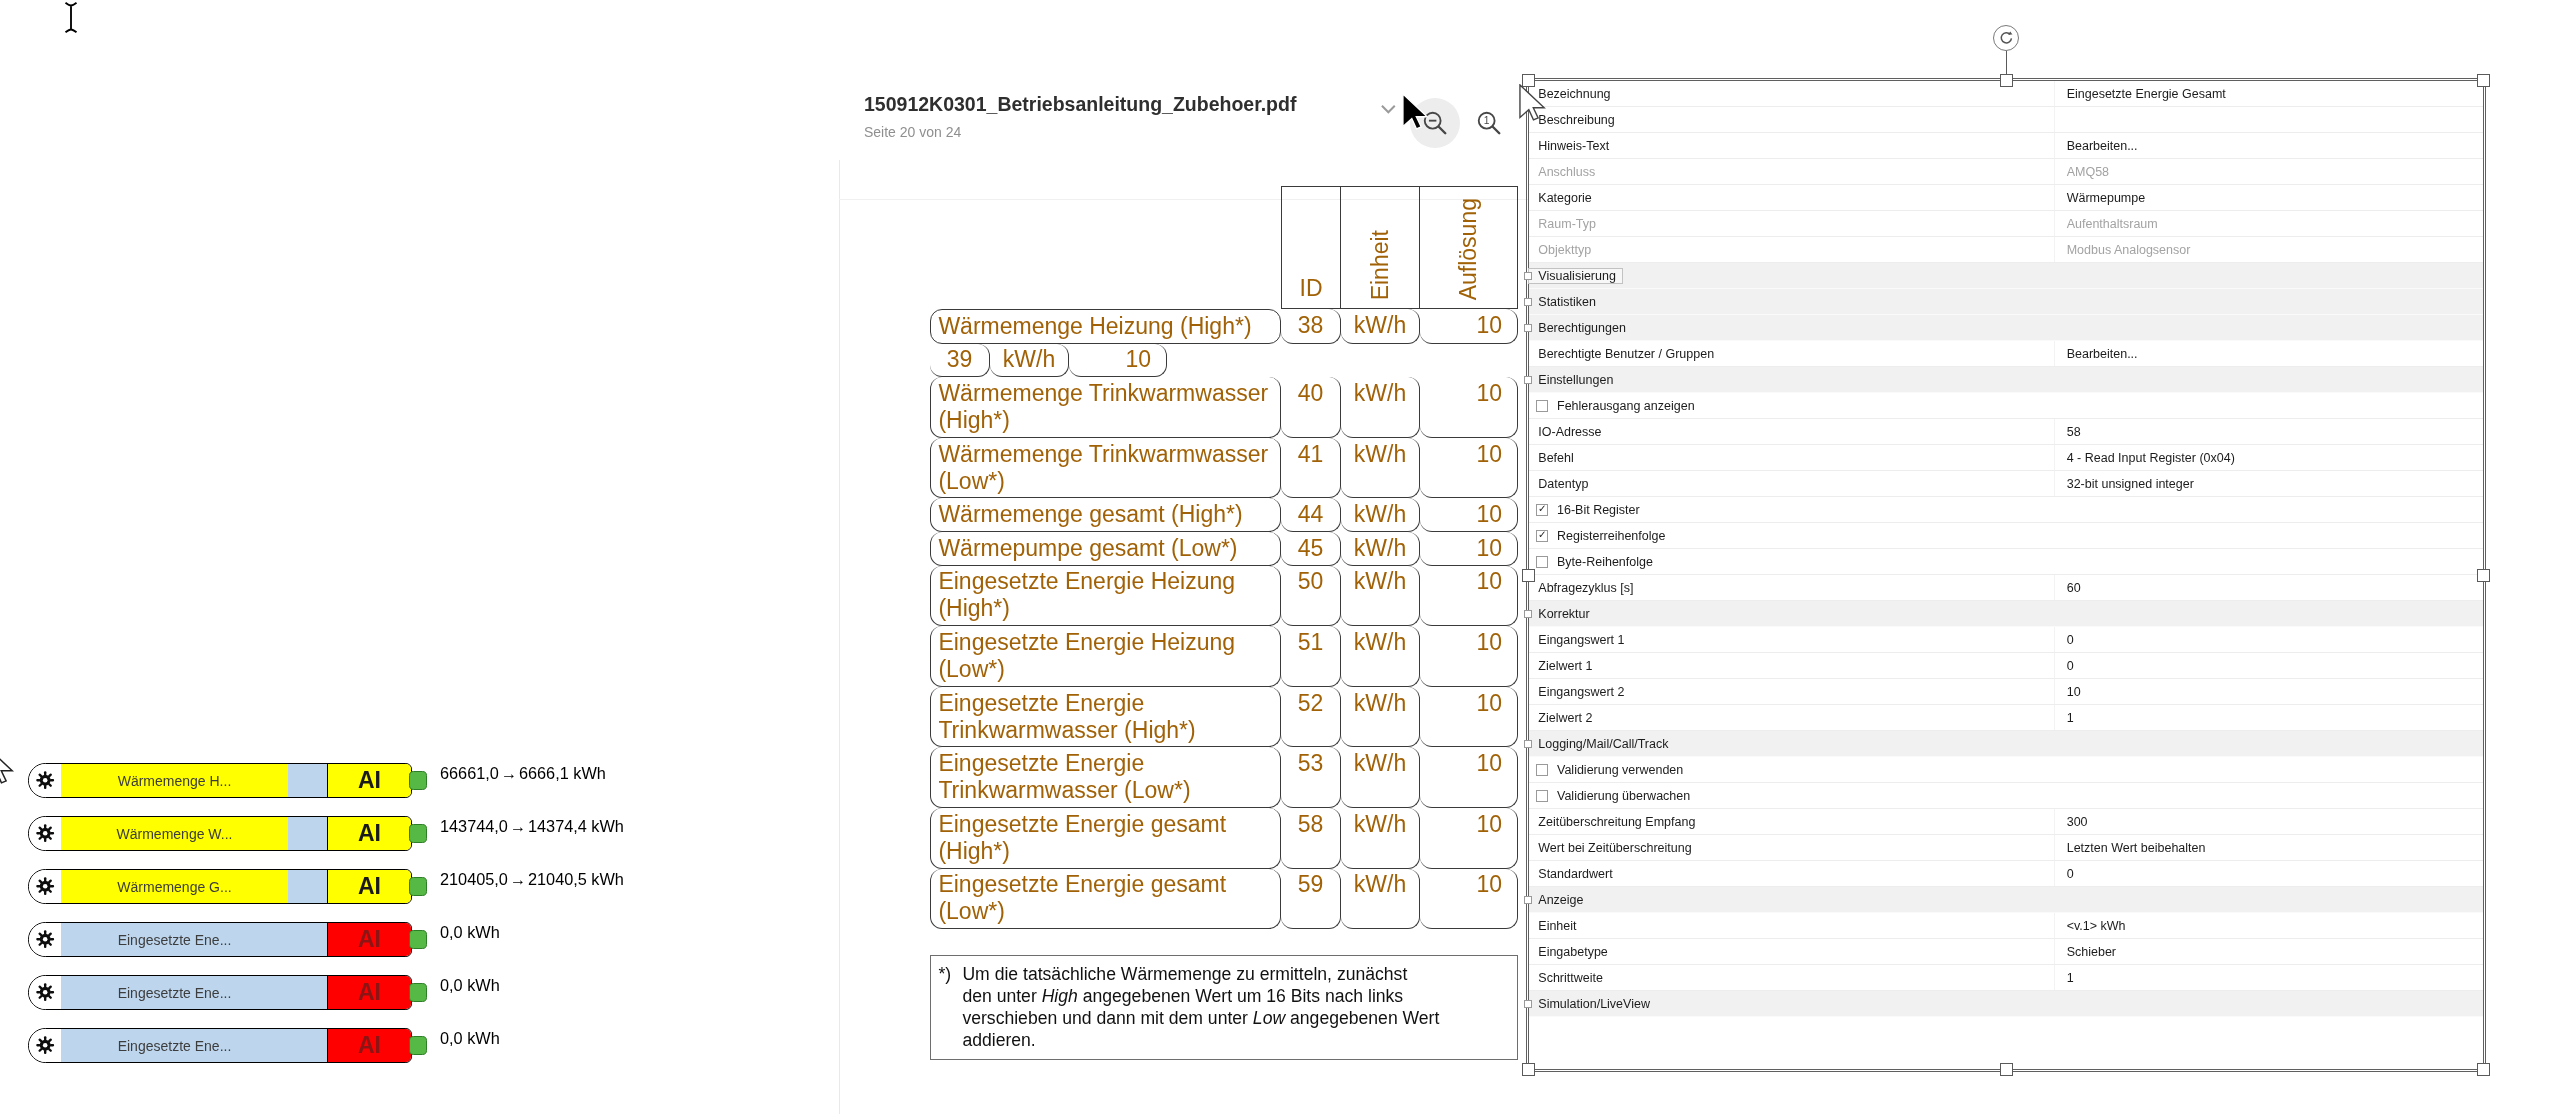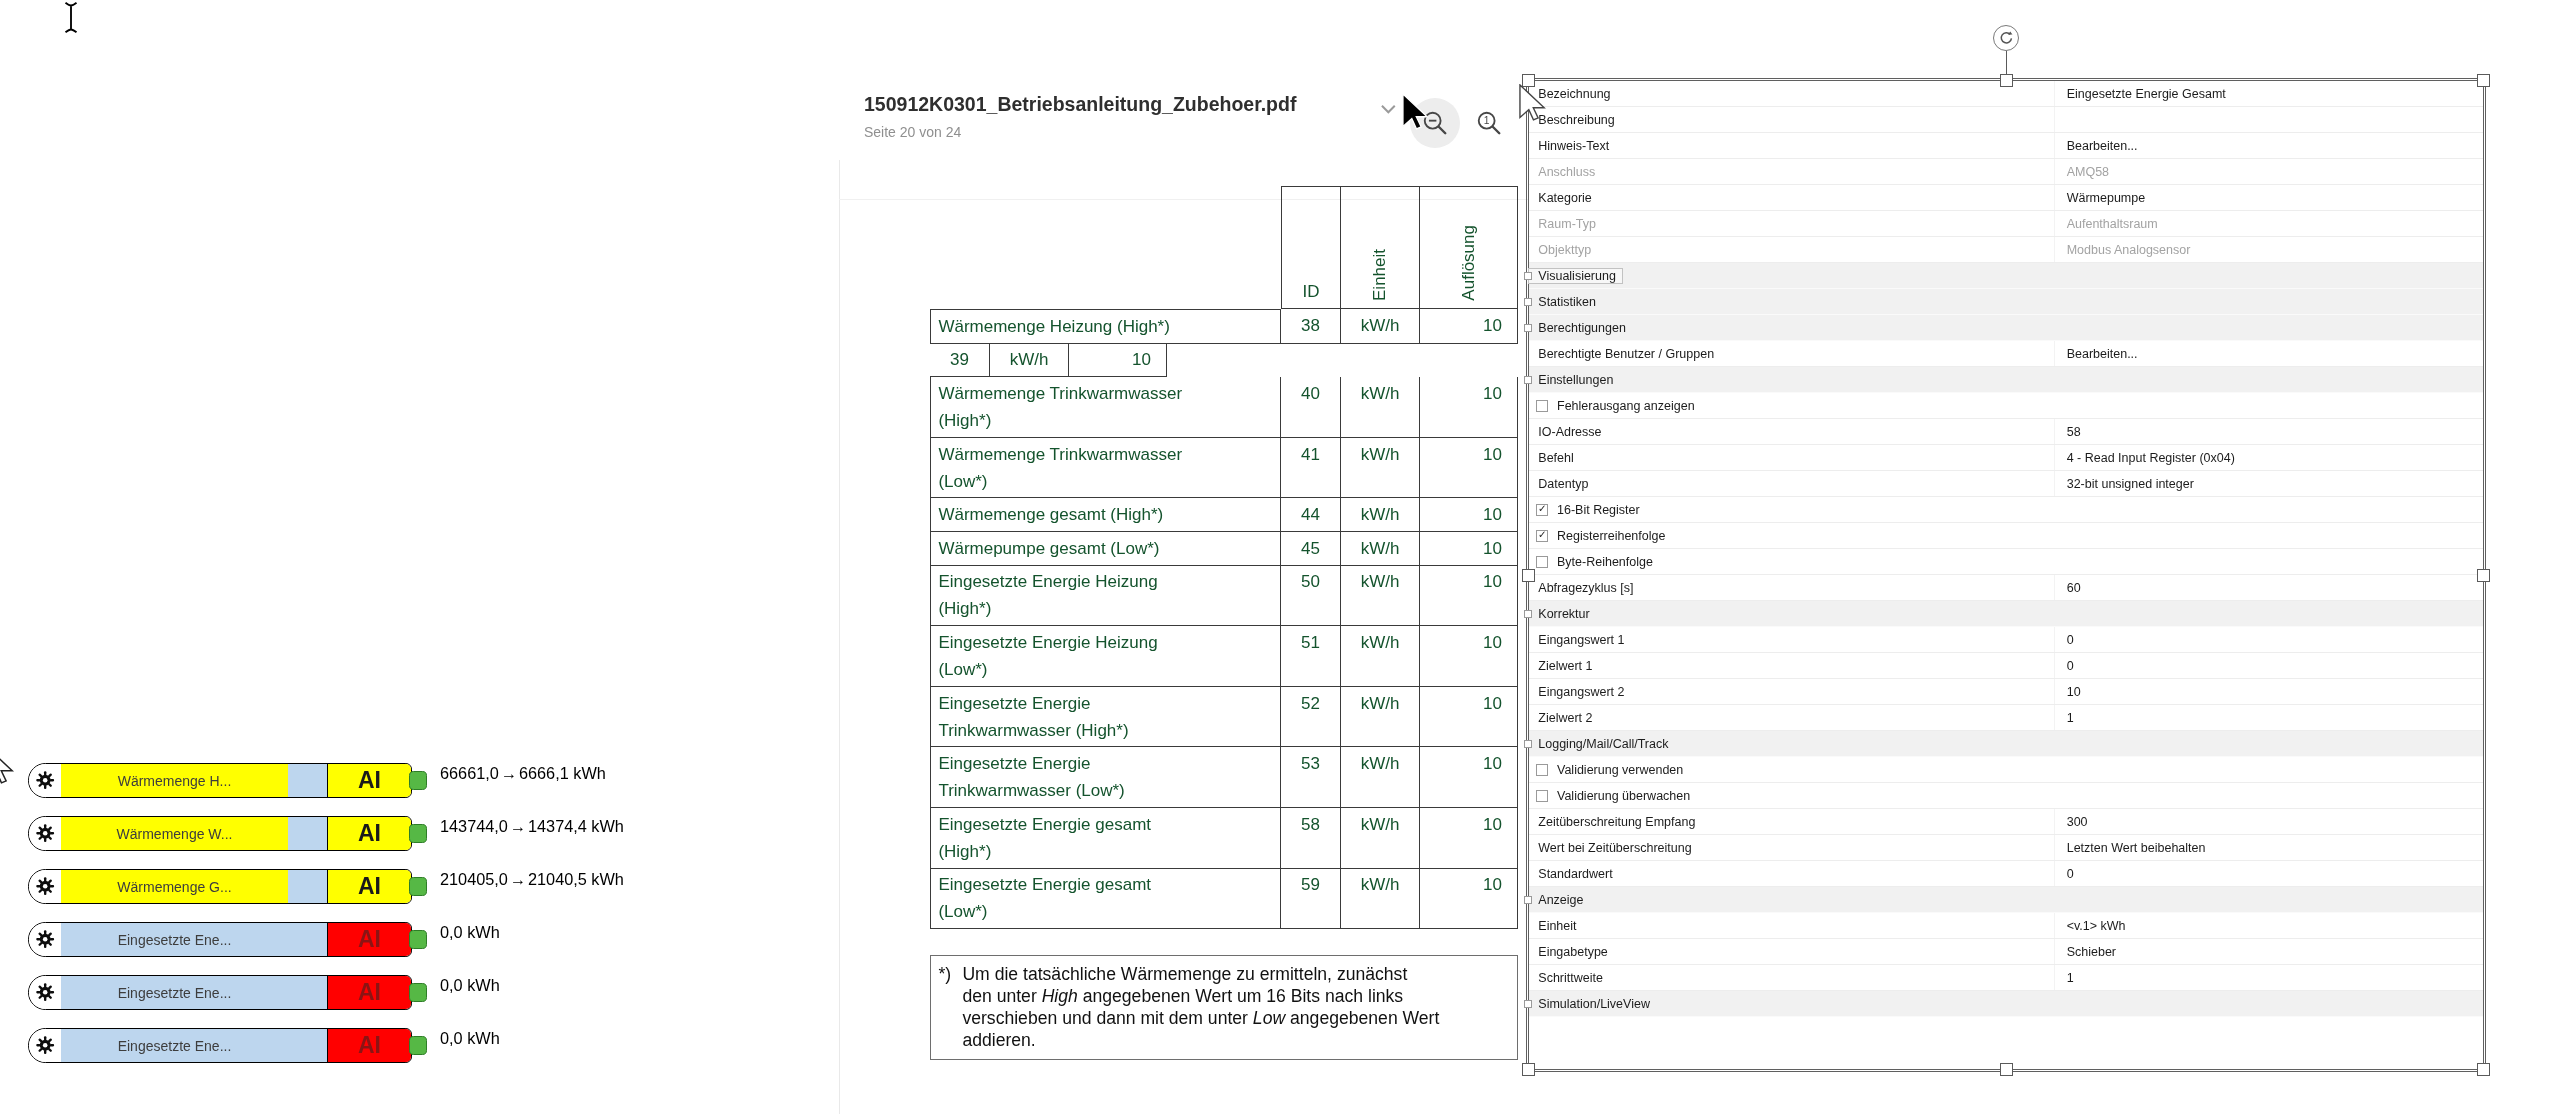--- a/index.html
+++ b/index.html
@@ -30,23 +30,23 @@
   
   .pdf-vline{position:absolute;left:839px;top:160px;width:0.9px;height:955px;background:#e9e9e9;}
   .pdf-hline{position:absolute;left:839px;top:199px;width:689px;height:0.9px;background:#f0f0f0;}
   .pdf-title{position:absolute;left:864px;top:93px;font-size:19.5px;font-weight:700;color:#2f2f2f;}
   .pdf-chevron{position:absolute;left:1380px;top:104px;}
   .pdf-pageinfo{position:absolute;left:864px;top:124px;font-size:14px;color:#8f8f8f;}
   .zoom-btn{position:absolute;width:50px;height:50px;border-radius:50%;display:flex;align-items:center;justify-content:center;}
   .zoom-out-btn{left:1410px;top:98px;background:#ededed;}
   .zoom-actual-btn{left:1464px;top:98px;background:transparent;}
 
-  .doc-table{position:absolute;left:930px;top:186px;width:588px;font-size:17px;color:#14532d;}
+  .doc-table{position:absolute;left:930px;top:186px;width:588px;font-size:23px;color:#a16207;}
   .trow{display:flex;}
-  .tcell{box-sizing:border-box;line-height:27px;padding:2.8px 7.4px;border-bottom:0.9px solid #3a3a3a;border-right:0.9px solid #3a3a3a;}
+  .tcell{box-sizing:border-box;line-height:27px;padding:2.8px 7.4px;border-bottom:0.9px solid #3a3a3a;border-right:0.9px solid #3a3a3a;border-radius:12px;}
   .c-label{width:351px;border-left:0.9px solid #3a3a3a;white-space:pre-line;}
   .c-id{width:60px;text-align:center;}
   .c-einheit{width:79px;text-align:center;}
   .c-aufl{width:98px;text-align:right;padding-right:15px;}
   .thead{display:flex;height:123px;}
   .hdr-empty{width:351px;box-sizing:border-box;}
   .hdr-cell{box-sizing:border-box;border-top:0.9px solid #3a3a3a;border-right:0.9px solid #3a3a3a;border-bottom:0.9px solid #3a3a3a;
             display:flex;align-items:flex-end;justify-content:center;}
   .hdr-id{width:60px;border-left:0.9px solid #3a3a3a;padding-bottom:5.6px;}
   .hdr-rot{padding-bottom:7.4px;}

